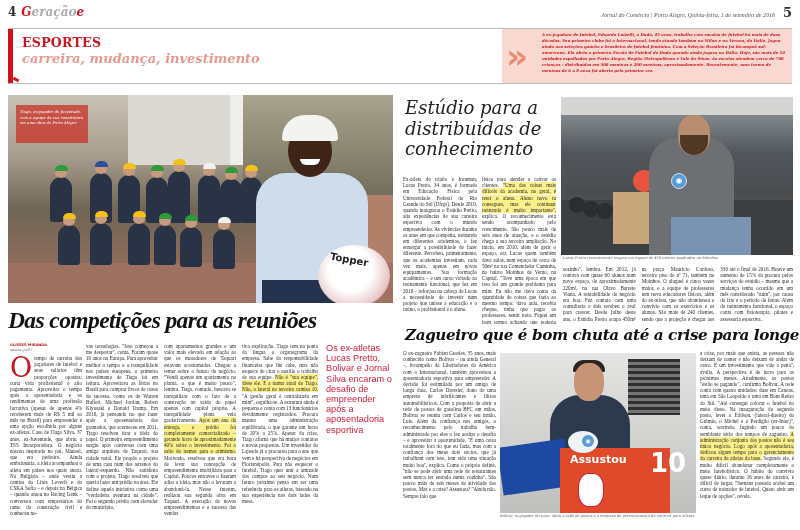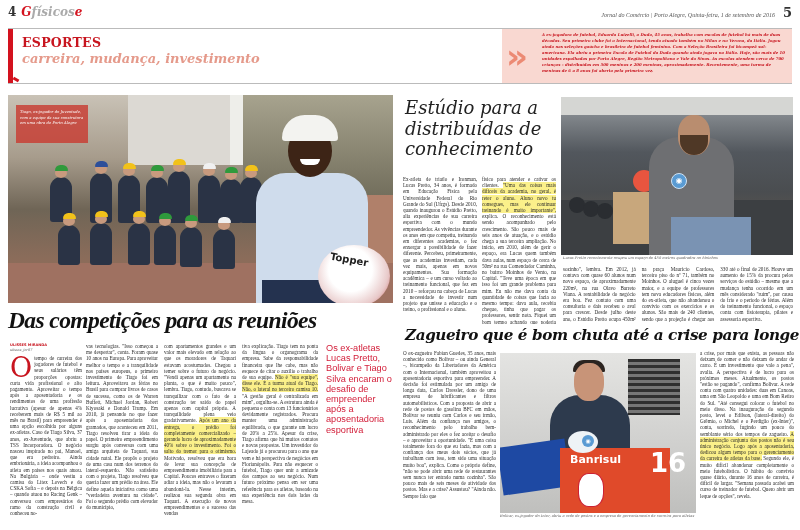--- a/index.html
+++ b/index.html
@@ -86,21 +86,21 @@
   .photo3 .face { position: absolute; left: 78px; top: 120px; width: 26px; height: 34px; border-radius: 40%; background: #fff; border: 1px solid #c23; }
   .photo3 .soccerball { position: absolute; left: 68px; top: 78px; width: 30px; height: 22px; border-radius: 50%; background: #eef3f6; }
   .photo3 .cam-badge { position: absolute; left: 82px; top: 82px; width: 12px; height: 12px; border-radius: 50%; background: #5a9bd3; color: #fff; font-size: 6px; line-height: 12px; text-align: center; font-family: "DejaVu Sans", sans-serif; }
   .caption3 { position: absolute; left: 500px; top: 514px; width: 200px; font-family: "DejaVu Serif", serif; font-style: italic; font-size: 3.6px; color: #555; white-space: nowrap; overflow: hidden; }
 </style>
 </head>
 <body>
 
 <div class="top-left">
   <span class="page-num-left">4</span>
-  <span class="section-logo"><span class="g">G</span><span>físicos</span><span class="e">e</span></span>
+  <span class="section-logo"><span class="g">G</span><span>eração</span><span class="e">e</span></span>
 </div>
 <div class="top-right">
   <span class="pub-line">Jornal do Comércio | Porto Alegre, Quinta-feira, 1 de setembro de 2016</span>
   <span class="page-num-right">5</span>
 </div>
 
 <div class="banner">
   <div class="banner-bar"></div>
   <div class="banner-foot"></div>
   <div class="banner-title">ESPORTES</div>
@@ -176,21 +176,21 @@
 <div class="col" style="left:164px;top:343px;width:72px;height:184px;overflow:hidden;">
   <span>com apartamentos grandes e um valor mais elevado em relação ao que os moradores de Taquari estavam acostumados. Chegou a temer sobre o futuro do negócio. "Vendi apenas um apartamento na planta, o que é muito pouco", lembra. Tiago, contudo, buscava se tranquilizar com o fato de a construção ter saído do papel apenas com capital próprio. A tranquilidade plena veio gradativamente.</span>
   <span class="hl">Após um ano da entrega, o prédio foi completamente comercializado – gerando lucro de aproximadamente 40% sobre o investimento. Foi o salto do tremor para o otimismo.</span>
   <span>Motivado, resolveu que era hora de levar sua concepção de empreendimento imobiliário para a Capital. Poucos entraves o fizeram adiar a ideia, mas não o levaram a abandoná-la. Nesse ínterim, realizou sua segunda obra em Taquari. A execução de novos empreendimentos e o sucesso das vendas</span>
 </div>
 <div class="col" style="left:242px;top:343px;width:76px;height:184px;overflow:hidden;">
   <span>tiva explicação. Tiago tem na ponta da língua o organograma da empresa. Sabe da responsabilidade financeira que lhe cabe, mas não esquece de citar o auxílio o trabalho de sua equipe.</span>
   <span class="hl">Não é "sua equipe", disse ele. É a turma atual do Tiago. Não, o lateral no terceiro camisa 10.</span>
   <span>"A gestão geral é centralizada em mim", orgulha-se. A estrutura ainda é pequena e conta com 13 funcionários devidamente registrados. Procura manter uma administração equilibrada, o que garante um lucro de 20% a 25%. Apesar da crise, Tiago afirma que há muitos contatos e novas propostas. Um investidor do Lajeado já o procurou para o ano que vem e há perspectiva de negócios em Florianópolis. Para não esquecer o futebol, Tiago quer unir a amizade dos campos ao seu negócio. Num futuro próximo pensa em ser uma referência para os atletas, baseado na sua experiência nos dois lados da mesa.</span>
 </div>
-<div class="pullquote">Os ex-atletas Lucas Pretto, Bolivar e Tiago Silva encaram o desafio de empreender após a aposentadoria esportiva</div>
+<div class="pullquote">Os ex-atletas Lucas Pretto, Bolivar e Jornal Silva encaram o desafio de empreender após a aposentadoria esportiva</div>
 
 <div class="headline2">Estúdio para a distribuídas de conhecimento</div>
 <div class="photo2">
   <div class="ceiling"></div>
   <div class="floor"></div>
   <div class="medball" style="left:8px;top:100px;"></div>
   <div class="medball" style="left:22px;top:104px;"></div>
   <div class="medball" style="left:36px;top:106px;"></div>
   <div class="ball1"></div>
   <div class="box"></div>
@@ -217,22 +217,22 @@
 <div class="col" style="left:403px;top:350px;width:93px;height:172px;overflow:hidden;">
   <span>O ex-zagueiro Fabian Guedes, 35 anos, mais conhecido como Bolívar – ou ainda General –, bicampeão da Libertadores da América com o Internacional, também aproveitou a aposentadoria esportiva para empreender. A decisão foi estimulada por um amigo de longa data, Carlos Dressler, dono de uma empresa de lubrificantes e filtros automobilísticos. Com a proposta de abrir a rede de postos de gasolina BFC em mãos, Bolívar se reuniu com Carlos e seu irmão, Luís. Além da confiança nos amigos, o reconhecimento pelo trabalho bem-administrado por eles o fez aceitar o desafio – e aproveitar a oportunidade. "É uma coisa totalmente fora do que eu fazia, mas com a confiança dos meus dois sócios, que já trabalham com isso, tem sido uma situação muito boa", explica. Como o próprio define, "não se pode abrir uma rede de restaurantes sem nunca ter entrado numa cozinha". São pouco mais de seis meses de atividade dos postos. Mas e a crise? Assustou? "Ainda não. Sempre falo que</span>
 </div>
 <div class="photo3">
   <div class="window"></div>
   <div class="man"></div>
   <div class="hair"></div>
   <div class="head"></div>
   <div class="shirt-blue"></div>
   <div class="shirt-red"></div>
-  <div class="banrisul">Banrisul</div>
-  <div class="num10">16</div>
+  <div class="banrisul">Assustou</div>
+  <div class="num10">10</div>
   <div class="face"></div>
   <div class="soccerball"></div>
   <div class="cam-badge">◉</div>
 </div>
 <div class="caption3">Bolívar, ex-jogador do Inter, abriu a rede de postos e a empresa de gerenciamento de carreira para atletas</div>
 <div class="col" style="left:700px;top:350px;width:94px;height:176px;overflow:hidden;">
   <span>a crise, por mais que exista, as pessoas não deixam de comer e não deixam de andar de carro. É um investimento que vale a pena", avalia. A perspectiva é de lucro para os próximos meses. Atualmente, os postos "estão se pagando", confirma Bolívar. A rede conta com quatro unidades: duas em Canoas, uma em São Leopoldo e uma em Bom Retiro do Sul. "Até consegui colocar o futebol no meio disso. Na inauguração do segundo posto, levei o Edilson, (lateral-direito) do Grêmio, o Michel e o Perdigão (ex-Inter)", conta, sorrindo, fugindo um pouco do semblante sério dos tempos de zagueiro.</span>
   <span class="hl">A administração conjunta dos postos não é seu único negócio. Logo após a aposentadoria, dedicou algum tempo para o gerenciamento da carreira de atletas da base.</span>
   <span>Segundo ele, é muito difícil abandonar completamente o meio futebolístico. O hábito do convívio quase diário, durante 16 anos de carreira, é difícil de largar. "Semana passada acabei um curso de treinador de futebol. Quero abrir um leque de opções", revela.</span>
 </div>

